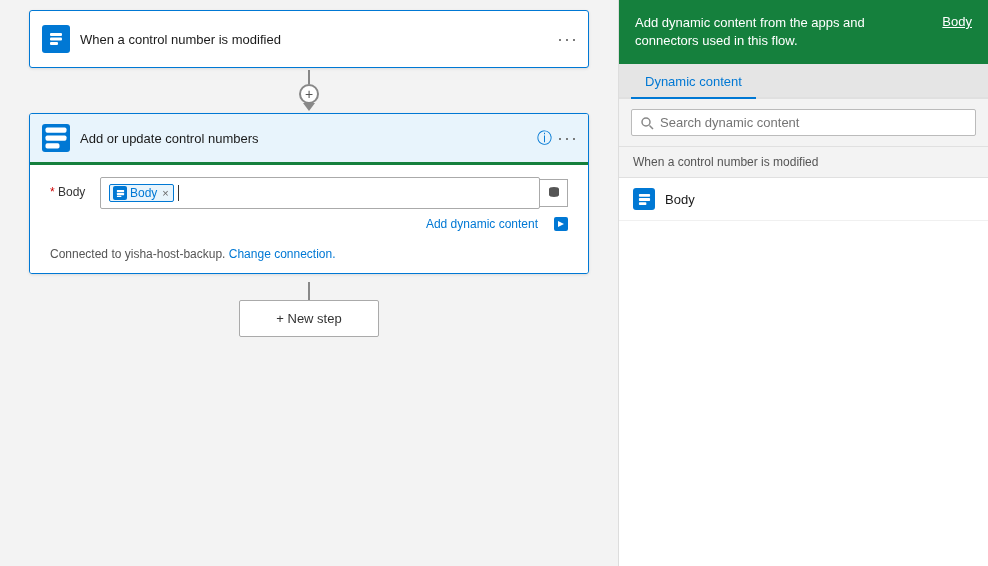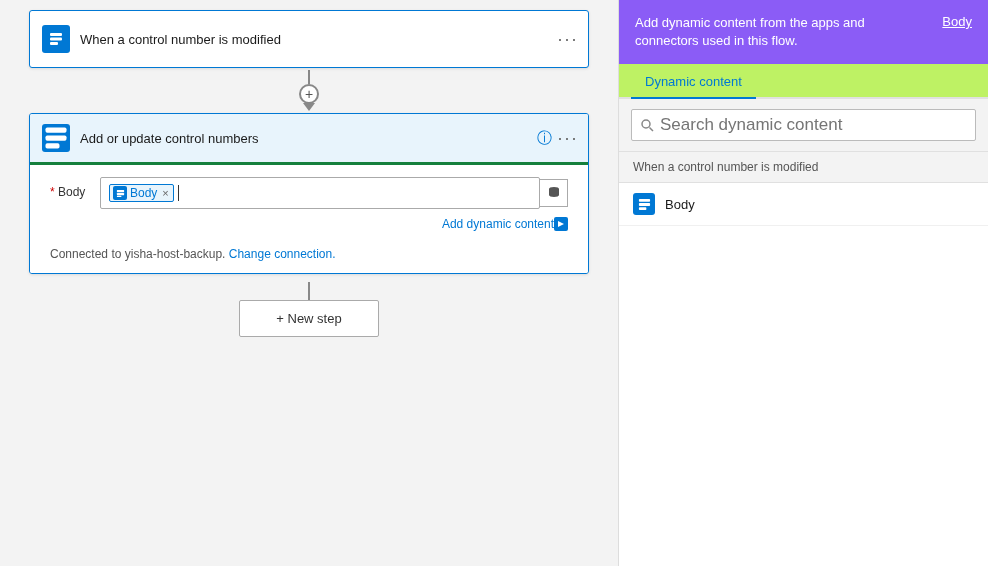--- a/index.html
+++ b/index.html
@@ -249,21 +249,21 @@
       justify-content: flex-end;
       margin-top: 2px;
       margin-bottom: 4px;
     }
     .add-dynamic-link {
       color: #0078d4;
       font-size: 12px;
       cursor: pointer;
       display: flex;
       align-items: center;
-      gap: 0;
+      gap: 16px;
     }
     .add-dynamic-link .arrow-icon {
       width: 14px;
       height: 14px;
       background: #0078d4;
       border-radius: 2px;
       display: flex;
       align-items: center;
       justify-content: center;
     }
@@ -310,21 +310,21 @@
     
     .right-panel {
       width: 370px;
       background: #fff;
       border-left: 1px solid #ddd;
       display: flex;
       flex-direction: column;
       flex-shrink: 0;
     }
     .right-panel-header {
-      background: #8b5cf6;
+      background: #15803d;
       color: #fff;
       padding: 14px 16px;
       display: flex;
       align-items: flex-start;
       justify-content: space-between;
     }
     .right-panel-header-text {
       font-size: 13px;
       line-height: 1.4;
       flex: 1;
@@ -335,21 +335,21 @@
       font-size: 13px;
       cursor: pointer;
       white-space: nowrap;
       text-decoration: underline;
     }
 
     .right-panel-tabs {
       display: flex;
       border-bottom: 2px solid #e0e0e0;
       padding: 0 12px;
-      background: #bef264;
+      background: #e5e5e5;
     }
     .tab {
       padding: 10px 14px 8px;
       font-size: 13px;
       cursor: pointer;
       color: #333;
       border-bottom: 2px solid transparent;
       margin-bottom: -2px;
     }
     .tab.active {
@@ -367,21 +367,21 @@
       align-items: center;
       background: #fff;
       border: 1px solid #bbb;
       border-radius: 2px;
       padding: 5px 8px;
       gap: 6px;
     }
     .search-box input {
       border: none;
       outline: none;
-      font-size: 17px;
+      font-size: 13px;
       flex: 1;
       color: #888;
       background: transparent;
     }
 
     .right-panel-section-label {
       background: #f3f3f3;
       padding: 8px 14px;
       font-size: 12px;
       color: #555;

